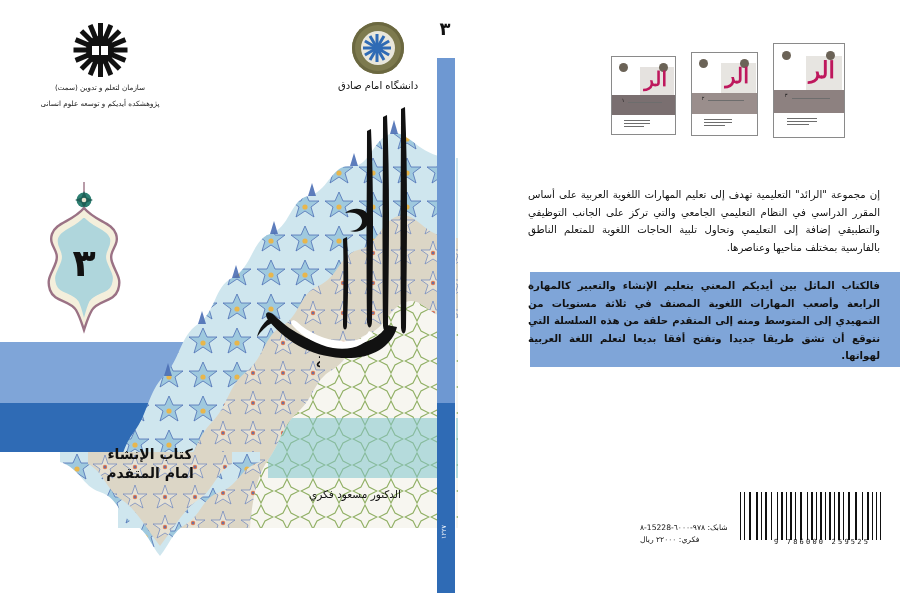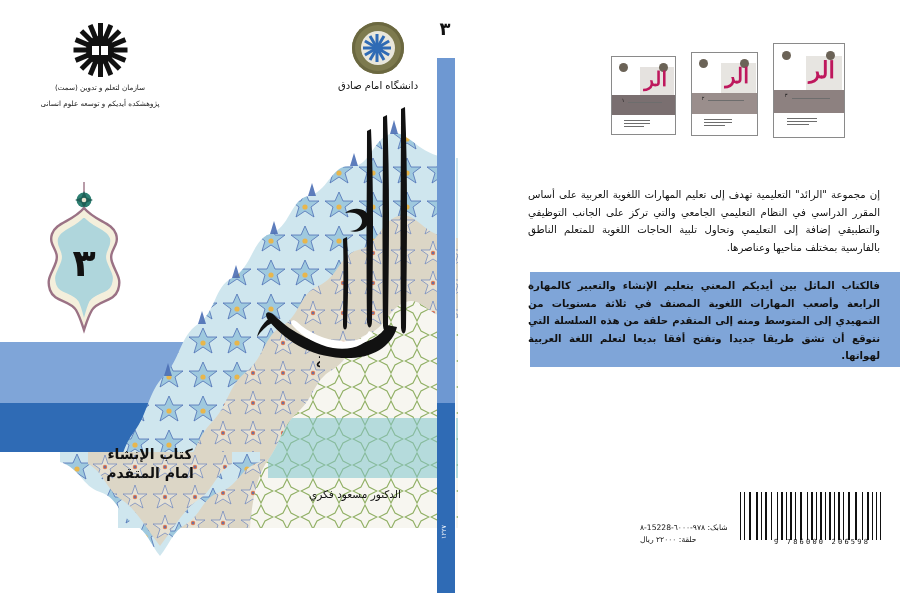--- a/index.html
+++ b/index.html
@@ -413,21 +413,21 @@
 
   <div id="blurb-bottom">فالكتاب الماثل بين أيديكم المعني بتعليم الإنشاء والتعبير كالمهارة الرابعة وأصعب المهارات اللغوية المصنف في ثلاثة مستويات من التمهيدي إلى المتوسط ومنه إلى المتقدم حلقة من هذه السلسلة التي نتوقع أن تشق طريقا جديدا وتفتح أفقا بديعا لتعلم اللغة العربية لهواتها.</div>
 
   <div id="barcode-area">
     <div id="isbn-block">
       <div>
         <span>شابک:</span>
         <span>٩٧٨-٦٠٠٠-15228-٨</span>
       </div>
       <div>
-        <span>حلقة:</span>
+        <span>فكري:</span>
         <span>٢٢٠٠٠ ریال</span>
       </div>
     </div>
     <div id="barcode-bars">
         <i style="width: 1px;"></i>
         <i style="width: 1px; background: transparent;"></i>
         <i style="width: 1px;"></i>
         <i style="width: 1px; background: transparent;"></i>
         <i style="width: 1px;"></i>
         <i style="width: 1px; background: transparent;"></i>
@@ -477,16 +477,16 @@
         <i style="width: 1px; background: transparent;"></i>
         <i style="width: 2px;"></i>
         <i style="width: 3px; background: transparent;"></i>
         <i style="width: 2px;"></i>
         <i style="width: 2px; background: transparent;"></i>
         <i style="width: 1px;"></i>
         <i style="width: 1px; background: transparent;"></i>
         <i style="width: 1px;"></i>
         <i style="width: 1px; background: transparent;"></i>
       </div>
-    <div id="barcode-digits">9 786000 206598</div>
+    <div id="barcode-digits">9 786000 259525</div>
   </div>
 
 </div>
 
 </body></html>

